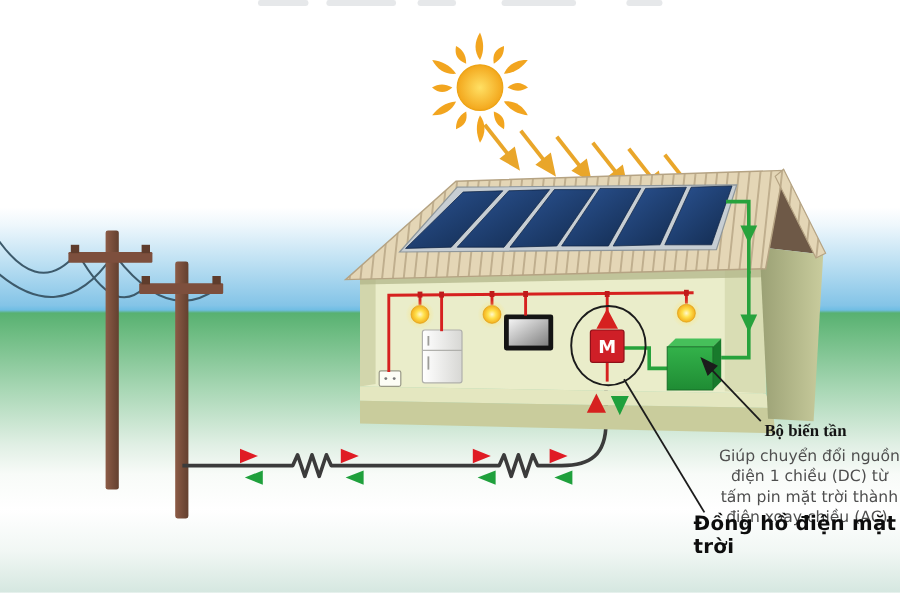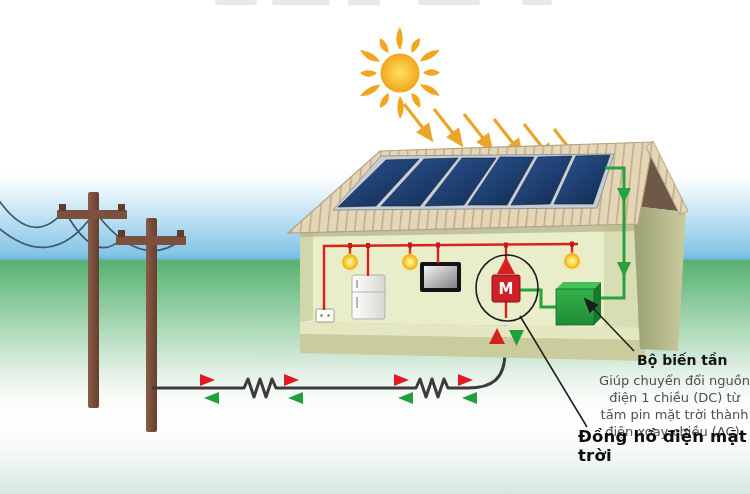--- a/index.html
+++ b/index.html
@@ -11,21 +11,21 @@
       #eef7fc 38%, #bfe1f3 44%,
       #84c4e7 51.5%, #6fbde4 52.3%,
       #58b171 52.8%, #6cbb81 56%,
       #a4d5b1 65%, #e0efe4 75%,
       #f8fbf8 80%, #ffffff 86%,
       #f1f7f4 93%, #d5e7e0 100%);
   }
   svg{position:absolute;left:0;top:0;}
   .txt{position:absolute;color:#4f4f4f;}
   .caption{left:180px;top:403px;width:318px;font-size:11.5px;line-height:1.34;}
-  .inv-title{left:637px;top:352px;font-size:14px;font-weight:bold;color:#141414;}
+  .inv-title{left:637px;top:352px;font-size:14px;font-weight:bold;color:#141414;font-family:Liberation Serif, serif;}
   .inv-desc{left:599px;top:373px;width:151px;font-size:13px;line-height:1.3;text-align:center;}
   .meter-label{left:578px;top:427px;font-size:16.5px;font-weight:bold;color:#0d0d0d;letter-spacing:.2px;}
   .remnant{position:absolute;top:0;height:5px;background:#c7ccd0;opacity:.45;border-radius:2px;}
 </style>
 </head>
 <body>
 
 <div class="stage">
 
   <div class="remnant" style="left:215px;width:42px;"></div>

